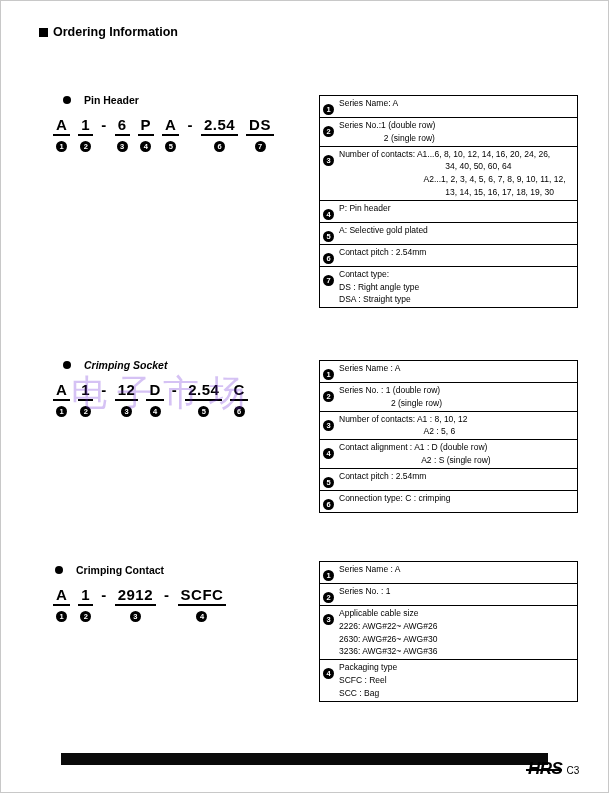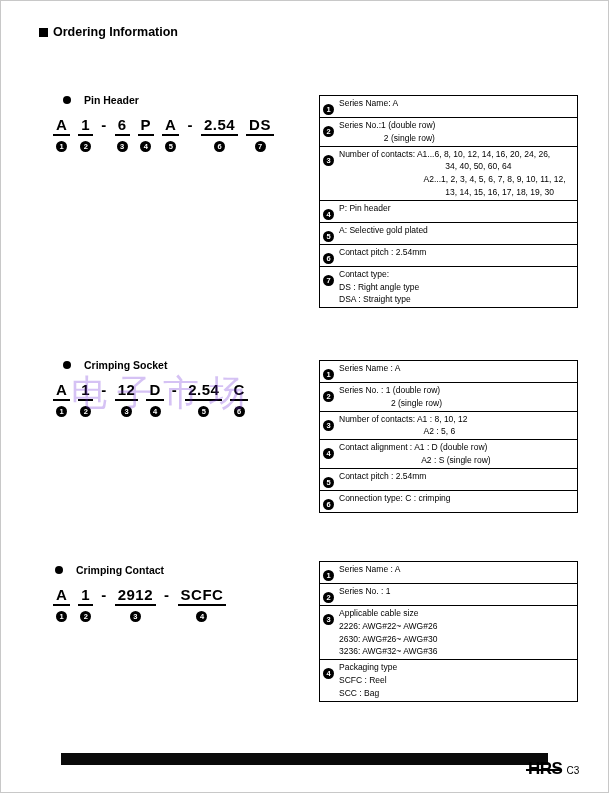--- a/index.html
+++ b/index.html
@@ -70,31 +70,31 @@
   .footer-bar{
     position:absolute;left:60px;top:752px;
     width:487px;height:12px;background:#0a0a0a;
   }
   .footer-logo{
     position:absolute;left:527px;top:759px;
     display:flex;align-items:baseline;gap:4px;
   }
   .hrs{
     position:relative;
-    font-size:17px;font-weight:bold;
+    font-size:17px;font-weight:bold;font-style:italic;
     letter-spacing:-0.5px;line-height:18px;
   }
   .hrs::after{
     content:"";position:absolute;left:-2px;right:0px;top:52%;
     height:1.6px;background:#000;
   }
   .page-no{font-size:10px;}
   
   #sec0-h{left:62px;top:93px;}   #sec0-code{left:52px;top:116px;}  #sec0-table{top:94px;}
-  #sec1-h{left:62px;top:358px;}  #sec1-code{left:52px;top:381px;}  #sec1-table{top:359px;}
+  #sec1-h{left:62px;top:358px;font-style:italic;}  #sec1-code{left:52px;top:381px;}  #sec1-table{top:359px;}
   #sec2-h{left:54px;top:563px;}  #sec2-code{left:52px;top:586px;}  #sec2-table{top:560px;}
 </style>
 </head>
 <body>
 
 <div id="page">
 
   <div class="doc-title">
     <span class="square-bullet"></span>
     <span>Ordering Information</span>

